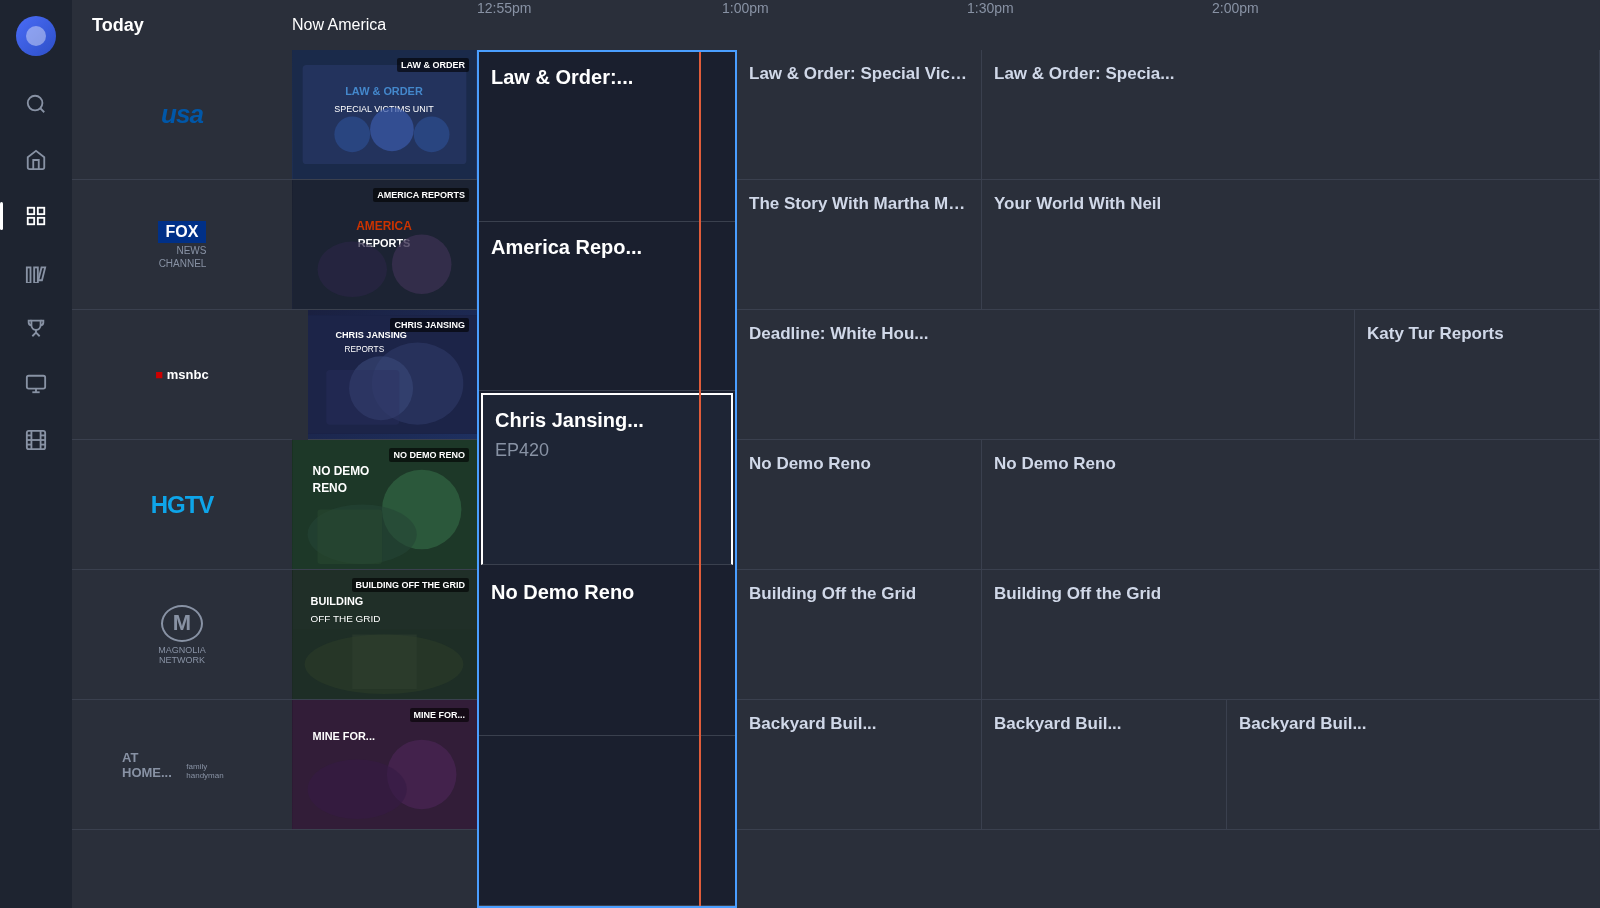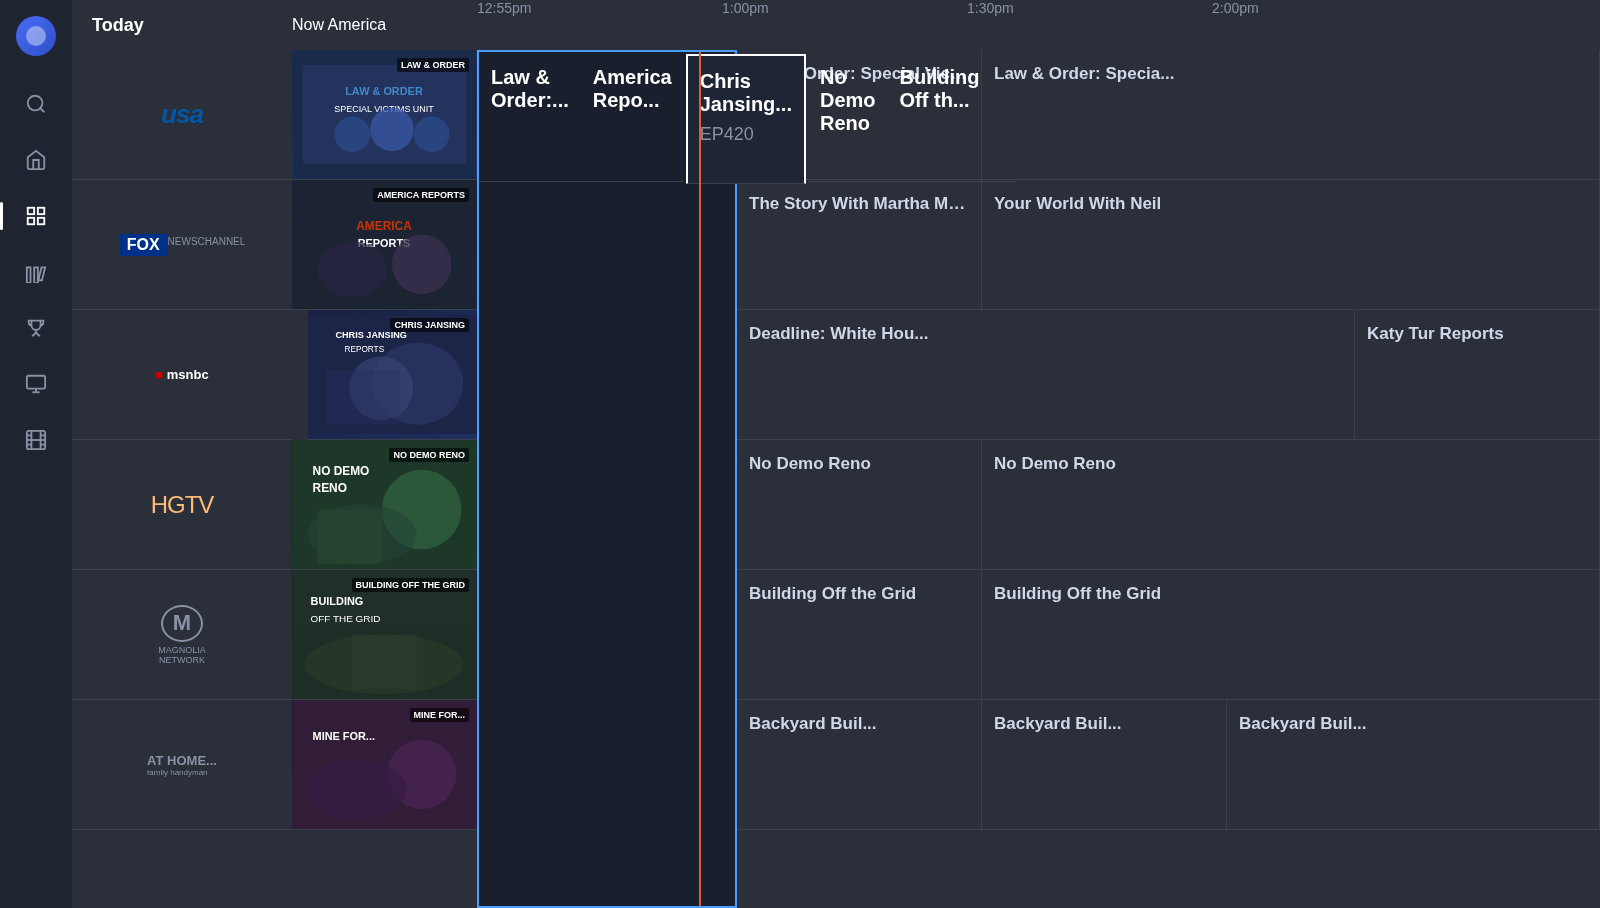--- a/index.html
+++ b/index.html
@@ -203,21 +203,21 @@
     .now-playing-overlay {
       position: absolute;
       top: 0;
       bottom: 0;
       width: 260px;
       left: 0;
       background: #1a1f2e;
       border: 2px solid #4a9eff;
       z-index: 5;
       display: flex;
-      flex-direction: row;
+      flex-direction: column;
     }
 
     .overlay-program {
       flex: 1;
       display: flex;
       flex-direction: column;
       justify-content: flex-start;
       padding: 14px 12px;
       border-bottom: 1px solid #3a404e;
       position: relative;
@@ -243,31 +243,31 @@
       top: 0;
       bottom: 0;
       width: 2px;
       background: #e05c3a;
       left: 220px;
       z-index: 30;
     }
 
     
     .usa-logo { color: #0057a8; font-size: 26px; font-weight: 900; font-style: italic; letter-spacing: -1px; }
-    .fox-logo-wrap { display: flex; flex-direction: row; align-items: flex-start; }
+    .fox-logo-wrap { display: flex; flex-direction: column; align-items: flex-end; }
     .fox-logo { font-size: 16px; font-weight: 800; color: #fff; background: #003087; padding: 2px 8px; }
     .fox-logo-sub { font-size: 10px; color: #8892a4; margin-top: 2px; }
     .msnbc-logo { font-size: 13px; font-weight: 700; color: #fff; }
     .msnbc-dot { color: #cc0000; }
-    .hgtv-logo { font-size: 24px; font-weight: 400; color: #fdba74; letter-spacing: -1px; }
+    .hgtv-logo { font-size: 24px; font-weight: 700; color: #0ea5e9; letter-spacing: -1px; }
     .magnolia-logo { display: flex; flex-direction: column; align-items: center; }
     .magnolia-circle { width: 42px; height: 42px; border-radius: 50%; border: 2px solid #8892a4; display: flex; align-items: center; justify-content: center; }
     .magnolia-m { font-size: 22px; font-weight: 700; color: #8892a4; }
     .magnolia-sub { font-size: 9px; color: #8892a4; margin-top: 3px; text-align: center; }
-    .athome-logo { display: flex; flex-direction: column; align-items: flex-start; }
+    .athome-logo { display: flex; flex-direction: row; align-items: flex-end; }
     .athome-text { font-size: 13px; font-weight: 700; color: #8892a4; }
     .athome-sub { font-size: 8px; color: #8892a4; }
 
     
     .thumb-usa { background: linear-gradient(135deg, #1a2a4a, #2a3a6a); }
     .thumb-fox { background: linear-gradient(135deg, #1a2030, #2a3050); }
     .thumb-msnbc { background: linear-gradient(135deg, #1a2040, #1e3060); margin-left: 16px; }
     .thumb-hgtv { background: linear-gradient(135deg, #1a3020, #204030); }
     .thumb-magnolia { background: linear-gradient(135deg, #1a2820, #253530); }
     .thumb-athome { background: linear-gradient(135deg, #2a1a30, #3a2040); }
@@ -516,23 +516,20 @@
 
         <div class="overlay-program selected" style="height:130px; border-bottom:1px solid #3a404e;">
           <span class="prog-title">Chris Jansing...</span>
           <span class="prog-ep">EP420</span>
         </div>
 
         <div class="overlay-program" style="height:130px; border-bottom:1px solid #3a404e;">
           <span class="prog-title">No Demo Reno</span>
         </div>
 
-        <div class="overlay-program" style="height:130px; border-bottom:1px solid #3a404e;">
-          <span class="prog-title">Building Off th...</span>
-        </div>
 
         <div class="overlay-program" style="height:130px;">
           <span class="prog-title"></span>
         </div>
       </div>
 
       <div class="timeline-row">
         <div style="width:260px; flex-shrink:0;"></div>
         <div class="program-block" style="width:245px;">
           <span class="program-title">Law &amp; Order: Special Victims Unit</span>

